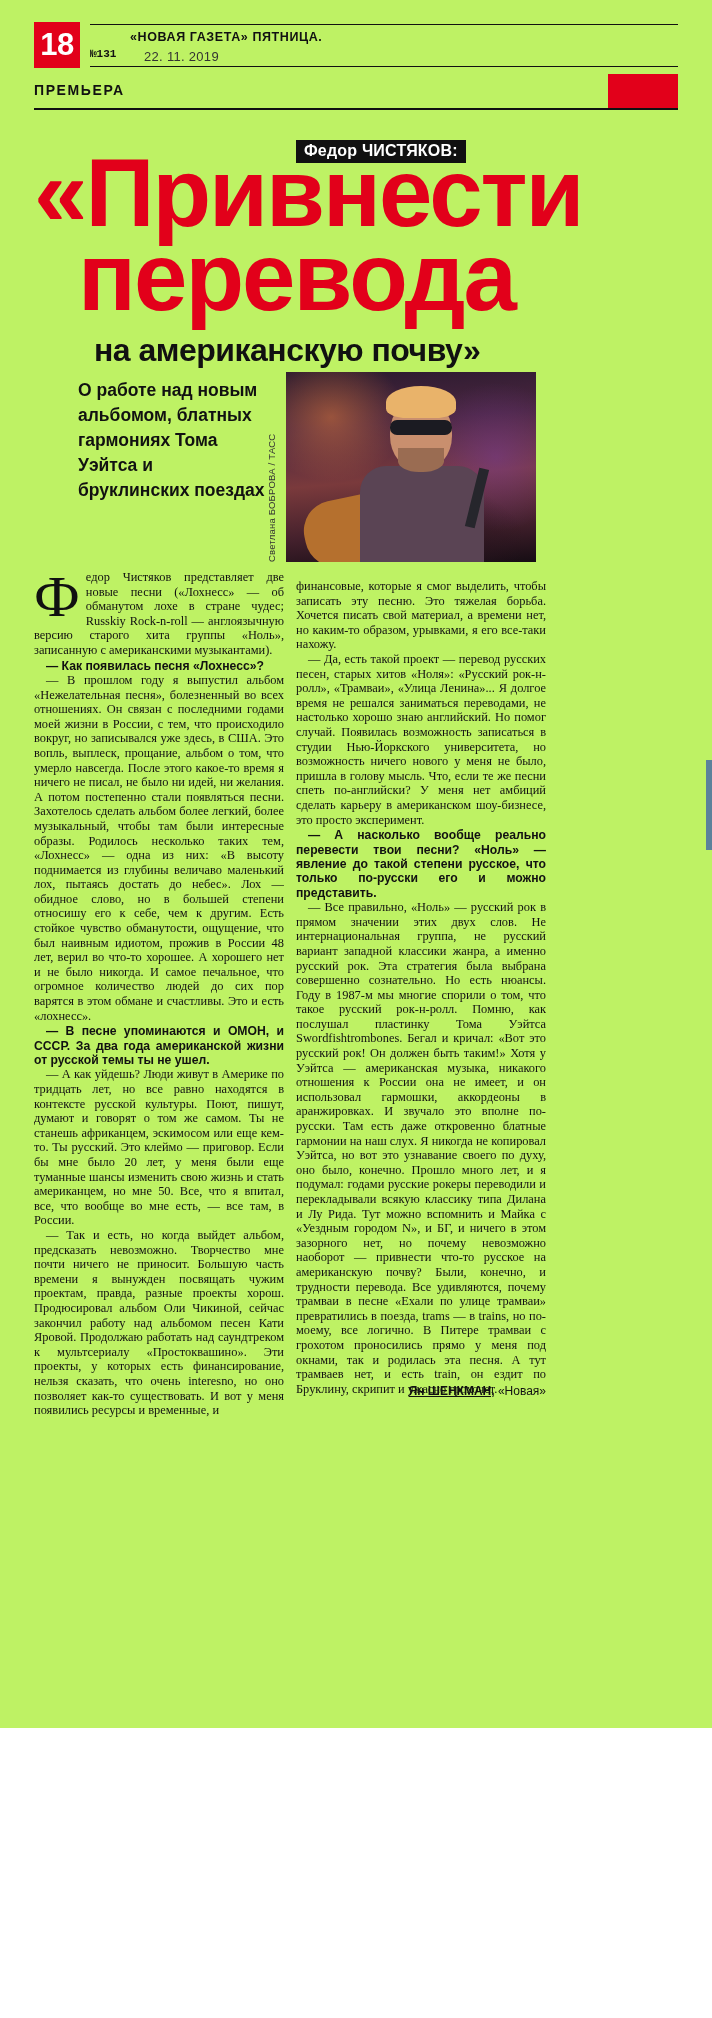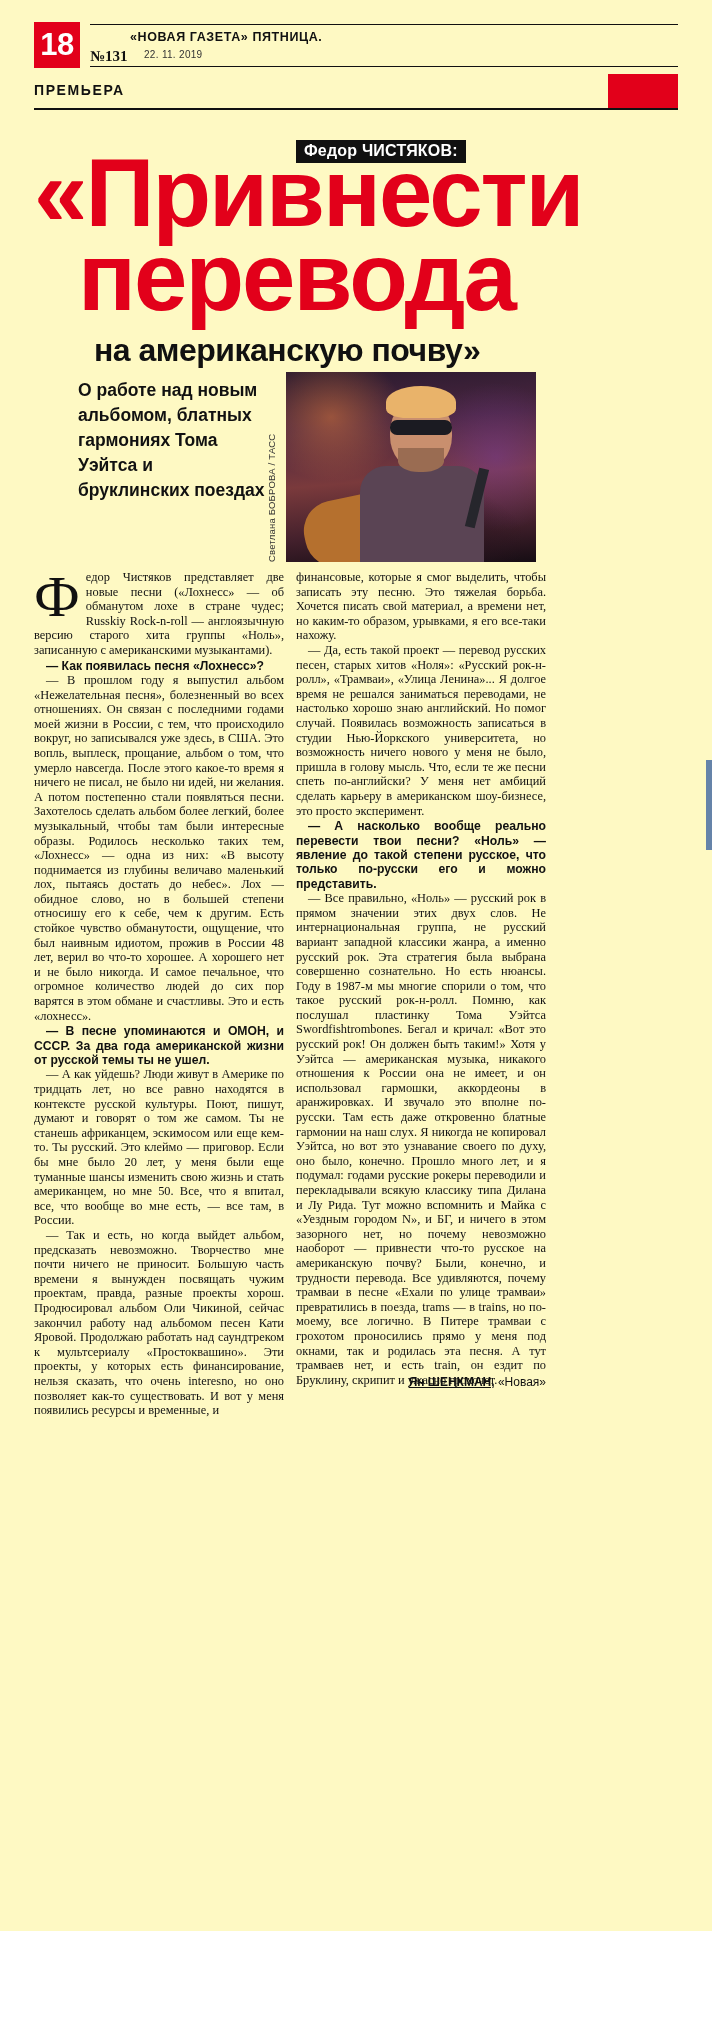--- a/index.html
+++ b/index.html
@@ -12,22 +12,22 @@
     height: 2018px;
     font-family: "Liberation Serif", serif;
     color: #0d0d0d;
     position: relative;
     overflow: hidden;
   }
   .page {
     position: absolute;
     left: 0; top: 0;
     width: 712px;
-    height: 1931px;
-    background: #fef9c3;
+    height: 1728px;
+    background: #bef264;
   }
   
   .masthead {
     position: absolute;
     left: 34px; top: 22px;
     width: 644px;
     height: 50px;
   }
   .page-number {
     position: absolute;
@@ -63,30 +63,30 @@
     font-family: "Liberation Sans", sans-serif;
     font-size: 12.5px;
     font-weight: bold;
     letter-spacing: 0.6px;
     color: #111;
     margin-left: 40px;
   }
   .masthead-issue {
     position: absolute;
     left: 56px; top: 26px;
-    font-family: Liberation Serif, serif;
-    font-size: 15px;
+    font-family: Liberation Mono, monospace;
+    font-size: 11px;
     font-weight: bold;
     color: #111;
   }
   .masthead-date {
     position: absolute;
     left: 110px; top: 27px;
     font-family: "Liberation Sans", sans-serif;
-    font-size: 10px;
+    font-size: 13px;
     color: #333;
     letter-spacing: 0.3px;
   }
   
   .section-bar {
     position: absolute;
     left: 34px; top: 78px;
     width: 644px;
     height: 32px;
   }
@@ -269,21 +269,21 @@
     position: absolute;
     top: 570px;
     width: 250px;
     font-size: 12.4px;
     line-height: 14.6px;
     text-align: justify;
     color: #111;
     font-family: "Liberation Serif", serif;
   }
   .col-left { left: 34px; }
-  .col-right { left: 296px; }
+  .col-right { left: 296px; margin-top: 9px; }
   .col p {
     margin: 0;
     text-indent: 12px;
   }
   .col p.noindent { text-indent: 0; }
   .col p.q {
     font-family: "Liberation Sans", sans-serif;
     font-weight: bold;
     font-size: 12.2px;
     line-height: 14.4px;

